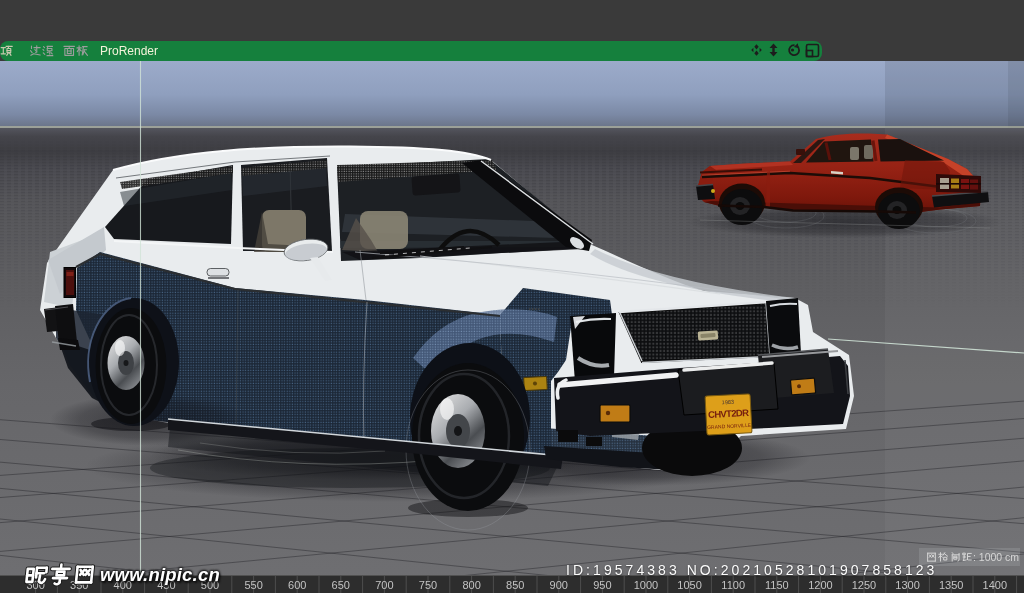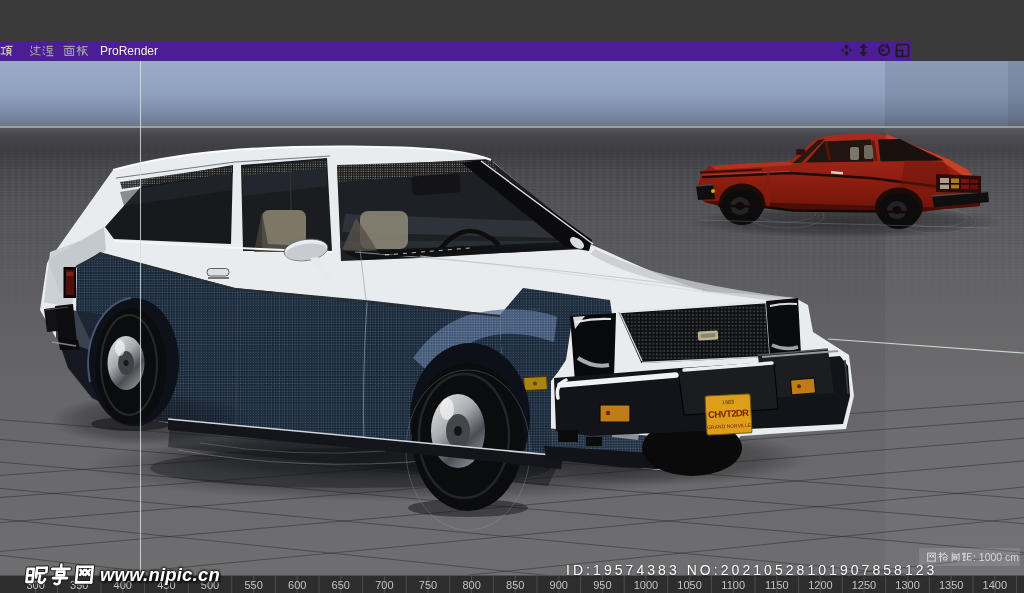--- a/index.html
+++ b/index.html
@@ -1,18 +1,18 @@
 <!DOCTYPE html>
 <html><head>
 <meta charset="utf-8">
 <style>
 html,body{margin:0;padding:0;}
 body{width:1024px;height:593px;overflow:hidden;position:relative;background:#3a3a3a;font-family:"Liberation Sans",sans-serif;}
 #topbar{position:absolute;left:0;top:0;width:1024px;height:41px;background:#3a3a3a;}
-#menubar{position:absolute;left:0;top:41px;width:912px;height:20px;background:#4c1d95;}
+#menubar{position:absolute;left:0;top:41px;width:822px;height:20px;background:#15803d;border-radius:8px;}
 .mi{position:absolute;top:3px;font-size:12px;color:#9d9d9d;}
 #vp{position:absolute;left:0;top:61px;width:1024px;height:514px;}
 #ruler{position:absolute;left:0;top:575px;width:1024px;height:18px;}
 #wm{position:absolute;left:0px;top:561px;width:260px;height:30px;color:#ffffff;white-space:nowrap;font-style:italic;font-weight:bold;}
 #wm .url{position:absolute;left:100px;top:3px;font-size:18.5px;letter-spacing:0.2px;text-shadow:1.5px 1.5px 2px rgba(10,10,10,0.9),-1px -1px 2px rgba(10,10,10,0.7),1px -1px 2px rgba(10,10,10,0.7),-1px 1px 2px rgba(10,10,10,0.7);}
 #idtext{position:absolute;left:566px;top:562px;font-size:14px;letter-spacing:3.05px;color:#fcfcfc;white-space:nowrap;text-shadow:0 1px 2px rgba(0,0,0,0.55);}
 #gridlabel{position:absolute;left:919px;top:548px;width:101px;height:18px;background:rgba(200,204,210,0.18);color:#d6d6d6;font-size:11px;line-height:18px;text-align:left;white-space:nowrap;}
 </style>
 </head>
 <body>

